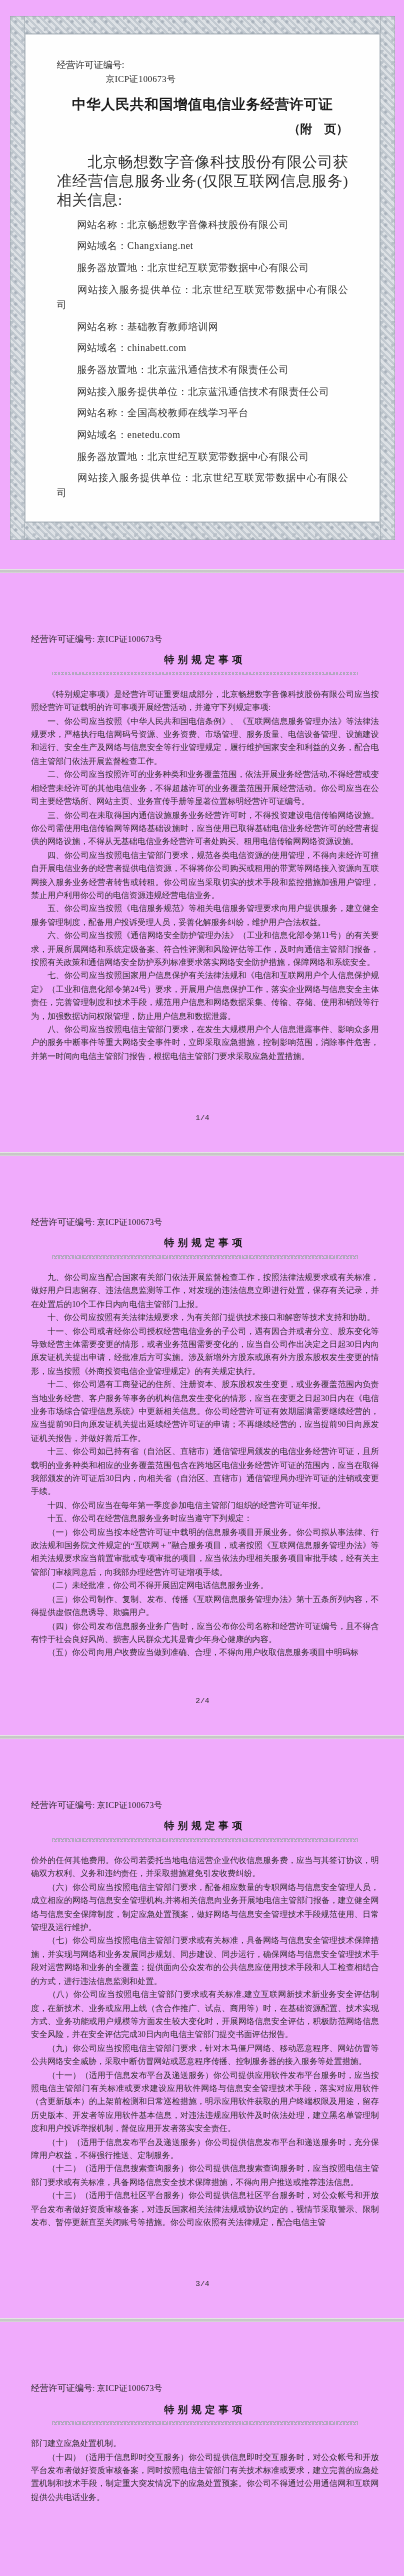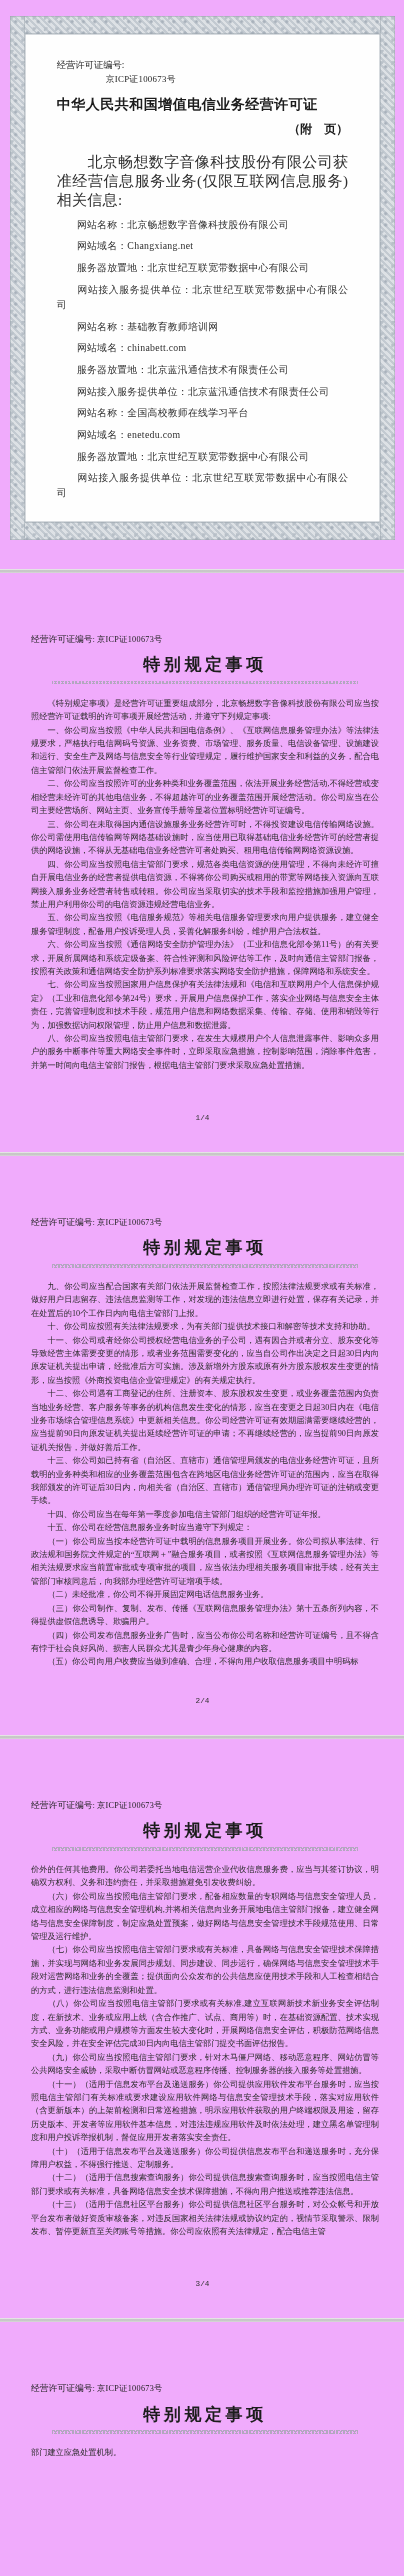--- a/index.html
+++ b/index.html
@@ -26,35 +26,35 @@
     box-shadow:inset 0 0 0 0.5px #9aa3ac;}
   .strip.top{top:0;left:0;right:0;height:18.5px;}
   .strip.bottom{bottom:0;left:0;right:0;height:18.5px;}
   .strip.left{top:0;bottom:0;left:0;width:14.4px;}
   .strip.right{top:0;bottom:0;right:0;width:14.4px;}
   .cert-inner{position:absolute;top:18.5px;left:14.4px;right:14.4px;bottom:18.5px;
     background:#fefefe;box-shadow:inset 0 0 0 0.5px #aeb6be;}
   .cert-content{padding:25px 32px 0 32px;}
   .lic-label{font-size:9.3px;color:#222;}
   .lic-no-cert{font-size:8.8px;margin:2.1px 0 0 49px;color:#222;letter-spacing:0.3px;}
-  .cert-title{font-size:14px;font-weight:bold;text-align:left;margin:10.3px 0 0 0;
+  .cert-title{font-size:14px;font-weight:bold;text-align:center;margin:10.3px 0 0 0;
     color:#1c1c1c;letter-spacing:0.5px;}
   .cert-subtitle{font-size:12px;font-weight:bold;text-align:right;margin-top:6.2px;color:#1c1c1c;}
   .cert-intro{font-size:15px;line-height:19px;margin:15.5px 0 0 0;text-align:justify;
     white-space:pre-wrap;letter-spacing:0.3px;}
   .cert-entry{font-size:9.8px;line-height:15px;margin:6.7px 0 0 0;text-align:justify;
     white-space:pre-wrap;letter-spacing:0.3px;}
 
   
   .sheet-prov{height:579px;}
   .sheet-prov.last{height:550px;}
   .prov-head{padding:61px 26px 0 31px;}
   .lic-row .lbl{font-size:8.8px;color:#222;}
   .lic-row .val{font-size:8.2px;color:#222;letter-spacing:0.3px;}
-  .prov-title{font-size:17px;font-weight:bold;text-align:center;margin:7.2px 0 0 0;
+  .prov-title{font-size:10px;font-weight:bold;text-align:center;margin:7.2px 0 0 0;
     letter-spacing:3.6px;color:#1c1c1c;}
   .zigzag{height:3.6px;width:306px;margin:4.6px auto 0 auto;opacity:.75;
     background:
       repeating-linear-gradient(63deg, #9fa6ad 0 1.3px, rgba(255,255,255,0) 1.3px 3.1px),
       repeating-linear-gradient(-63deg, #9fa6ad 0 1.3px, rgba(255,255,255,0) 1.3px 3.1px);}
   .prov-body{padding:12.4px 26px 0 31px;font-family:Liberation Serif, serif;}
   .para{font-size:8.2px;line-height:13.4px;margin:0;text-align:justify;
     white-space:pre-wrap;color:#2b2b2b;}
   .pageno{position:absolute;left:0;right:0;bottom:30px;text-align:center;
     font-size:7.7px;color:#333;font-family:"Liberation Mono","DejaVu Sans Mono",monospace;}
@@ -185,18 +185,19 @@
       <div class="lic-row">
         <span class="lbl">经营许可证编号:</span>
         <span class="val">京ICP证100673号</span>
       </div>
       <h2 class="prov-title">特别规定事项</h2>
       <div class="zigzag"></div>
     </header>
     <div class="prov-body">
 
     <p class="para">部门建立应急处置机制。</p>
+        <p class="para">　　（十四）（适用于信息即时交互服务）你公司提供信息即时交互服务时，对公众帐号和开放平台发布者做好资质审核备案，同时按照电信主管部门有关技术标准或要求，建立完善的应急处置机制和技术手段，制定重大突发情况下的应急处置预案。你公司不得通过公用通信网和互联网提供公共电话业务。</p>
       </div>
 
   </section>
 
 </div>
 
 
 </body></html>

